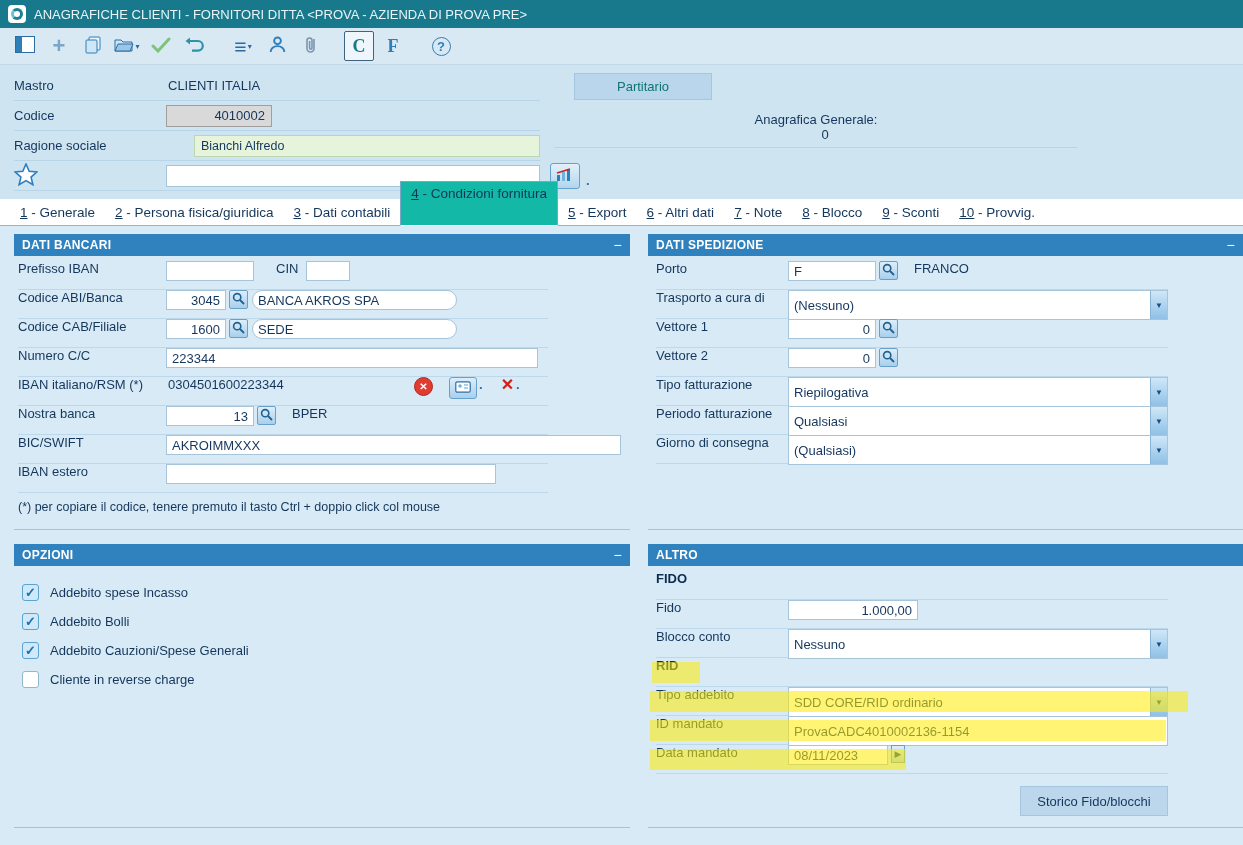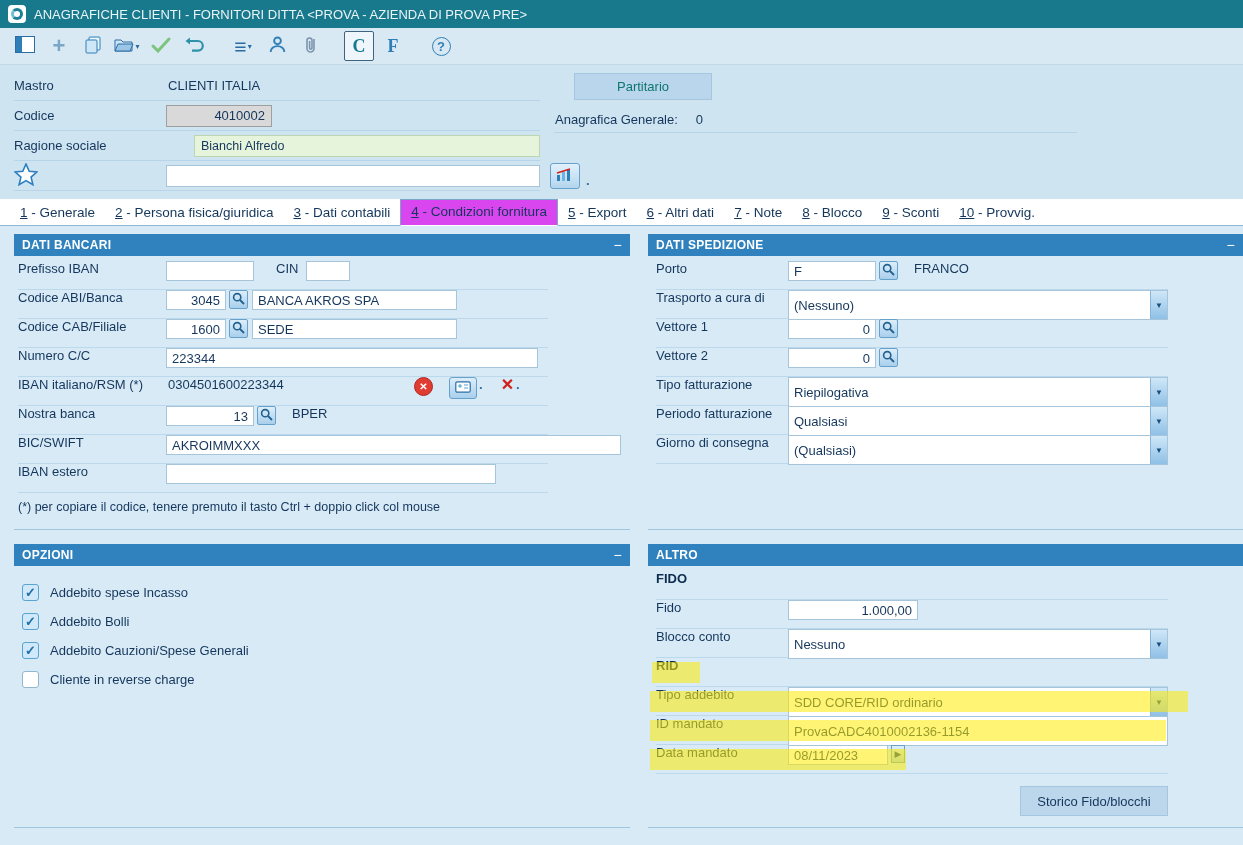--- a/index.html
+++ b/index.html
@@ -31,45 +31,45 @@
   .hval { height:22px; display:flex; align-items:center; padding:0 6px; }
   .vplain { flex:1; padding-left:2px; }
   .vgray { width:106px; background:#d9d9d9; border:1px solid #9f9f9f; justify-content:flex-end; }
   .vgreen { flex:1; background:#e6f4dc; border:1px solid #bcd6b2; font-size:12.5px;margin-left:28px; }
   .vwhite { flex:1; background:#fff; border:1px solid #a6c4da; }
   .starcell { width:152px; flex:none; display:flex; align-items:center; }
   .chartbtn { position:absolute; left:536px; top:92px; width:30px; height:26px; background:linear-gradient(#e2f1fb,#b3d5ee); border:1px solid #66a1cb; border-radius:3px; display:flex; align-items:center; justify-content:center; cursor:pointer; }
   .tinydot { color:#2a6da5; font-weight:bold; margin-left:2px; }
   .header-right { margin-left:14px; flex:1; }
   .partitario { margin-left:20px; margin-top:2px; width:138px; height:27px; background:#b9d6ec; border:1px solid #a4c6e0; color:#0f766e; font-size:13px; cursor:pointer; font-family:inherit; }
-  .anagrafica { margin-top:12px; display:flex; align-items:center; border-bottom:1px solid #b7d4e9; width:523px; padding-bottom:5px; padding-left:1px; }
+  .anagrafica { margin-top:12px; display:flex; align-items:center; border-bottom:1px solid #b7d4e9; width:523px; padding-bottom:5px; padding-left:1px;flex-direction:column; }
   .anagval { margin-left:18px; }
   
   .tabbar { background:#fff; display:flex; align-items:flex-end; height:27px; border-bottom:1px solid #8fb6d4; padding-left:10px; }
   .tab { padding:4px 10px 5px; cursor:pointer; white-space:nowrap; font-size:13.5px; color:#13365a; }
   .tab .accel { text-decoration:underline; }
-  .tab.active { border:1px solid #7aa7c8; border-bottom:1px solid #fff; background:#d946ef; position:relative; margin-bottom:-1px; padding-bottom:6px; }
+  .tab.active { border:1px solid #7aa7c8; border-bottom:1px solid #fff; background:#14b8a6; position:relative; margin-bottom:-1px; padding-bottom:24px; }
   
   .content { padding:8px 0 17px 14px; display:grid; grid-template-columns:616px 595px; column-gap:18px; row-gap:14px; }
   .panel { display:flex; flex-direction:column; }
   .panel-h { height:22px; background:#2f82be; color:#fff; font-size:12px; font-weight:bold; display:flex; align-items:center; padding:0 8px; letter-spacing:.3px; flex:none; }
   .panel-h .min { margin-left:auto; cursor:pointer; font-weight:normal; font-size:14px; line-height:1; }
   .panel-b { padding:5px 0 0 4px; border-bottom:1px solid #9fc4de; flex:1; }
   .b1 { min-height:274px; }
   .b2 { min-height:262px; }
   
   .row { display:flex; height:29px; border-bottom:1px solid #bcd8ec; position:relative; }
   .lw { width:530px; }
   .rw { width:512px; margin-left:4px; }
   .l-lbl { width:148px; flex:none; }
   .r-lbl { width:132px; flex:none; }
   .field { background:#fff; border:1px solid #a6c4da; height:20px; display:flex; align-items:center; padding:0 5px; font-size:13px; flex:none; }
   .numf { justify-content:flex-end; }
   .w60 { width:60px; } .w88 { width:88px; } .w44 { width:44px; } .w100 { width:100px; }
-  .w130 { width:130px; } .w205 { width:205px; } .w330 { width:330px; } .w372 { width:372px; } .w455 { width:455px; }
+  .w130 { width:130px; } .w205 { width:205px;border-radius:10px; } .w330 { width:330px; } .w372 { width:372px; } .w455 { width:455px; }
   .sbtn { width:19px; height:19px; margin-left:3px; background:linear-gradient(#ddeefa,#a9cfec); border:1px solid #66a1cb; border-radius:2px; display:flex; align-items:center; justify-content:center; cursor:pointer; padding:0; flex:none; }
   .plainval { margin-left:16px; }
   .cinlbl { width:30px; flex:none; margin-left:14px; }
   .dd { flex:1; display:flex; height:30px; border:1px solid #a6c4da; background:#fff; align-items:center; overflow:hidden; }
   .dtext { flex:1; padding:0 5px; white-space:nowrap; }
   .ddbtn { width:17px; align-self:stretch; background:linear-gradient(#cfe7f8,#8fc0e6); border-left:1px solid #8ab4d6; display:flex; align-items:center; justify-content:center; color:#174f7e; font-size:8px; cursor:pointer; flex:none; }
   .ibanval { width:248px; padding-left:2px; flex:none; }
   .redcirc { width:19px; height:19px; border-radius:50%; background:#e03c31; border:1px solid #b02a22; color:#fff; display:flex; align-items:center; justify-content:center; font-size:10px; font-weight:bold; cursor:pointer; flex:none; }
   .cardbtn { width:28px; height:22px; margin-left:16px; background:linear-gradient(#ddeefa,#a9cfec); border:1px solid #66a1cb; border-radius:3px; display:flex; align-items:center; justify-content:center; cursor:pointer; flex:none; }
   .redx { color:#d02018; font-weight:bold; font-size:16px; margin-left:18px; cursor:pointer; line-height:1; }

